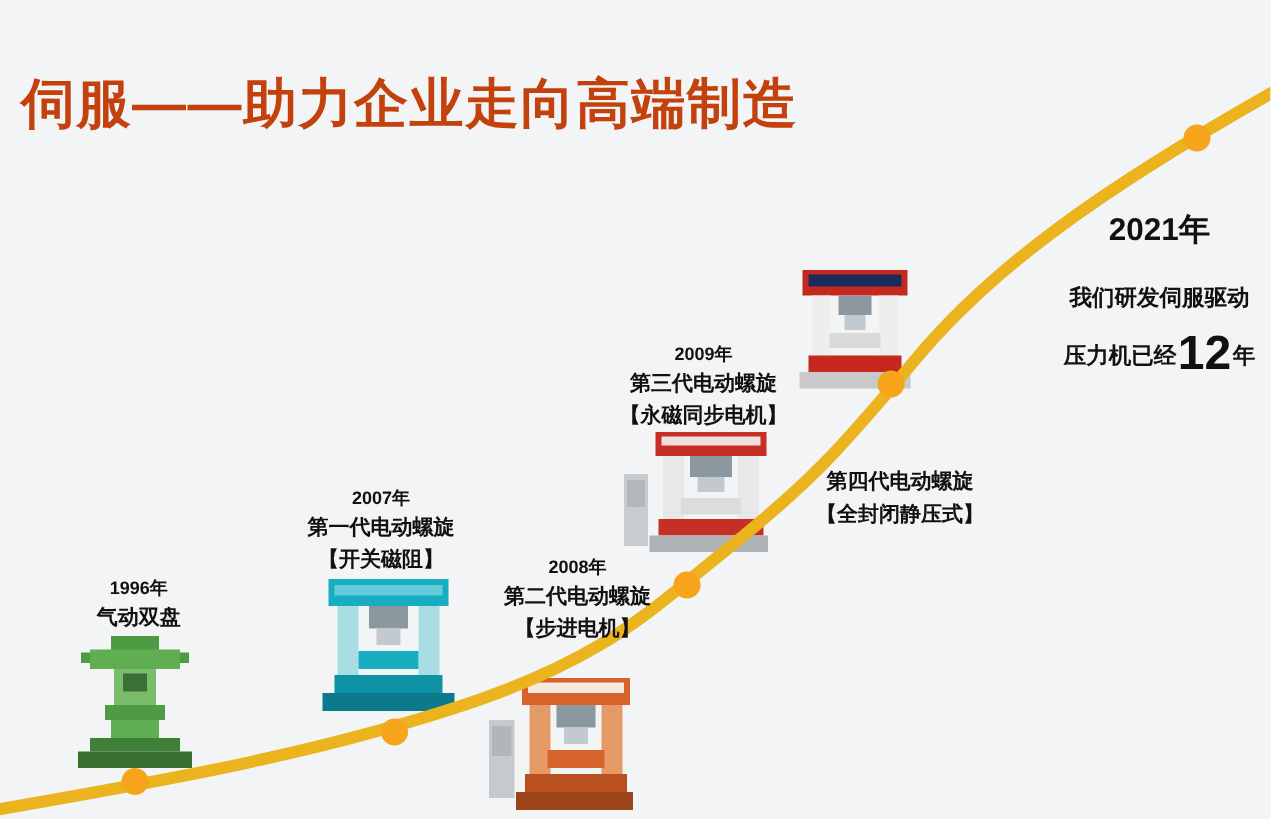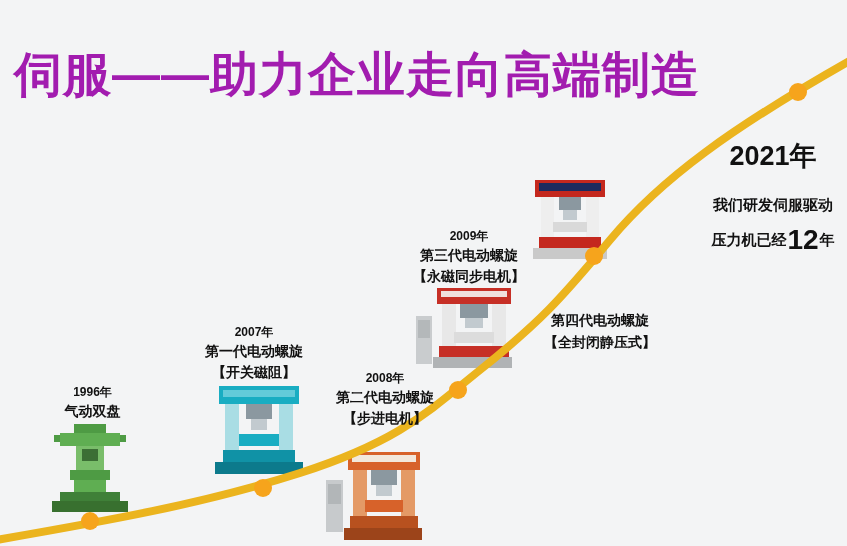--- a/index.html
+++ b/index.html
@@ -5,38 +5,38 @@
   html,body { margin:0; padding:0; }
   .stage {
     position:relative; width:847px; height:546px;
     background:#f3f4f5; overflow:hidden;
     font-family:"Liberation Sans","DejaVu Sans",sans-serif;
     color:#111;
   }
   .curve-svg { position:absolute; left:0; top:0; width:847px; height:546px; pointer-events:none; }
   .title {
     position:absolute; left:14px; top:50px; margin:0;
-    font-size:48px; line-height:1.05; font-weight:900;
-    color:#a21caf; letter-spacing:1px; white-space:nowrap;
+    font-size:36px; line-height:1.05; font-weight:900;
+    color:#c2410c; letter-spacing:1px; white-space:nowrap;
   }
   .machine { position:absolute; }
   .milestone { position:absolute; text-align:center; font-weight:700; }
   .milestone .year { font-size:12px; line-height:1.4; font-weight:800; }
   .milestone .name { font-size:14px; line-height:1.55; }
   .milestone .spec { font-size:14px; line-height:1.55; }
   .m1996 { left:40px;  top:384px; width:105px; }
   .m2007 { left:190px; top:324px; width:128px; }
   .m2008 { left:320px; top:370px; width:130px; }
   .m2009 { left:403px; top:228px; width:132px; }
   .m2012 { left:534px; top:310px; width:132px; }
   .finale { position:absolute; left:698px; top:142px; width:150px; text-align:center; }
-  .finale .year { font-size:27px; font-weight:800; line-height:1.1; }
+  .finale .year { font-size:21px; font-weight:800; line-height:1.1; }
   .finale .l1   { font-size:15px; font-weight:700; margin-top:24px; }
   .finale .l2   { font-size:15px; font-weight:700; margin-top:9px; }
-  .finale .big  { font-size:28px; font-weight:800; vertical-align:-4px; padding:0 1px; }
+  .finale .big  { font-size:32px; font-weight:800; vertical-align:-4px; padding:0 1px; }
 </style>
 </head>
 <body>
 
 <div class="stage">
 
   <svg class="machine" style="left:48px;top:424px;" width="84" height="90" viewBox="0 0 84 90">
     <rect x="26" y="0" width="32" height="10" fill="#4e9b44"></rect>
     <rect x="6" y="11" width="8" height="7" fill="#4e9b44"></rect>
     <rect x="70" y="11" width="8" height="7" fill="#4e9b44"></rect>

